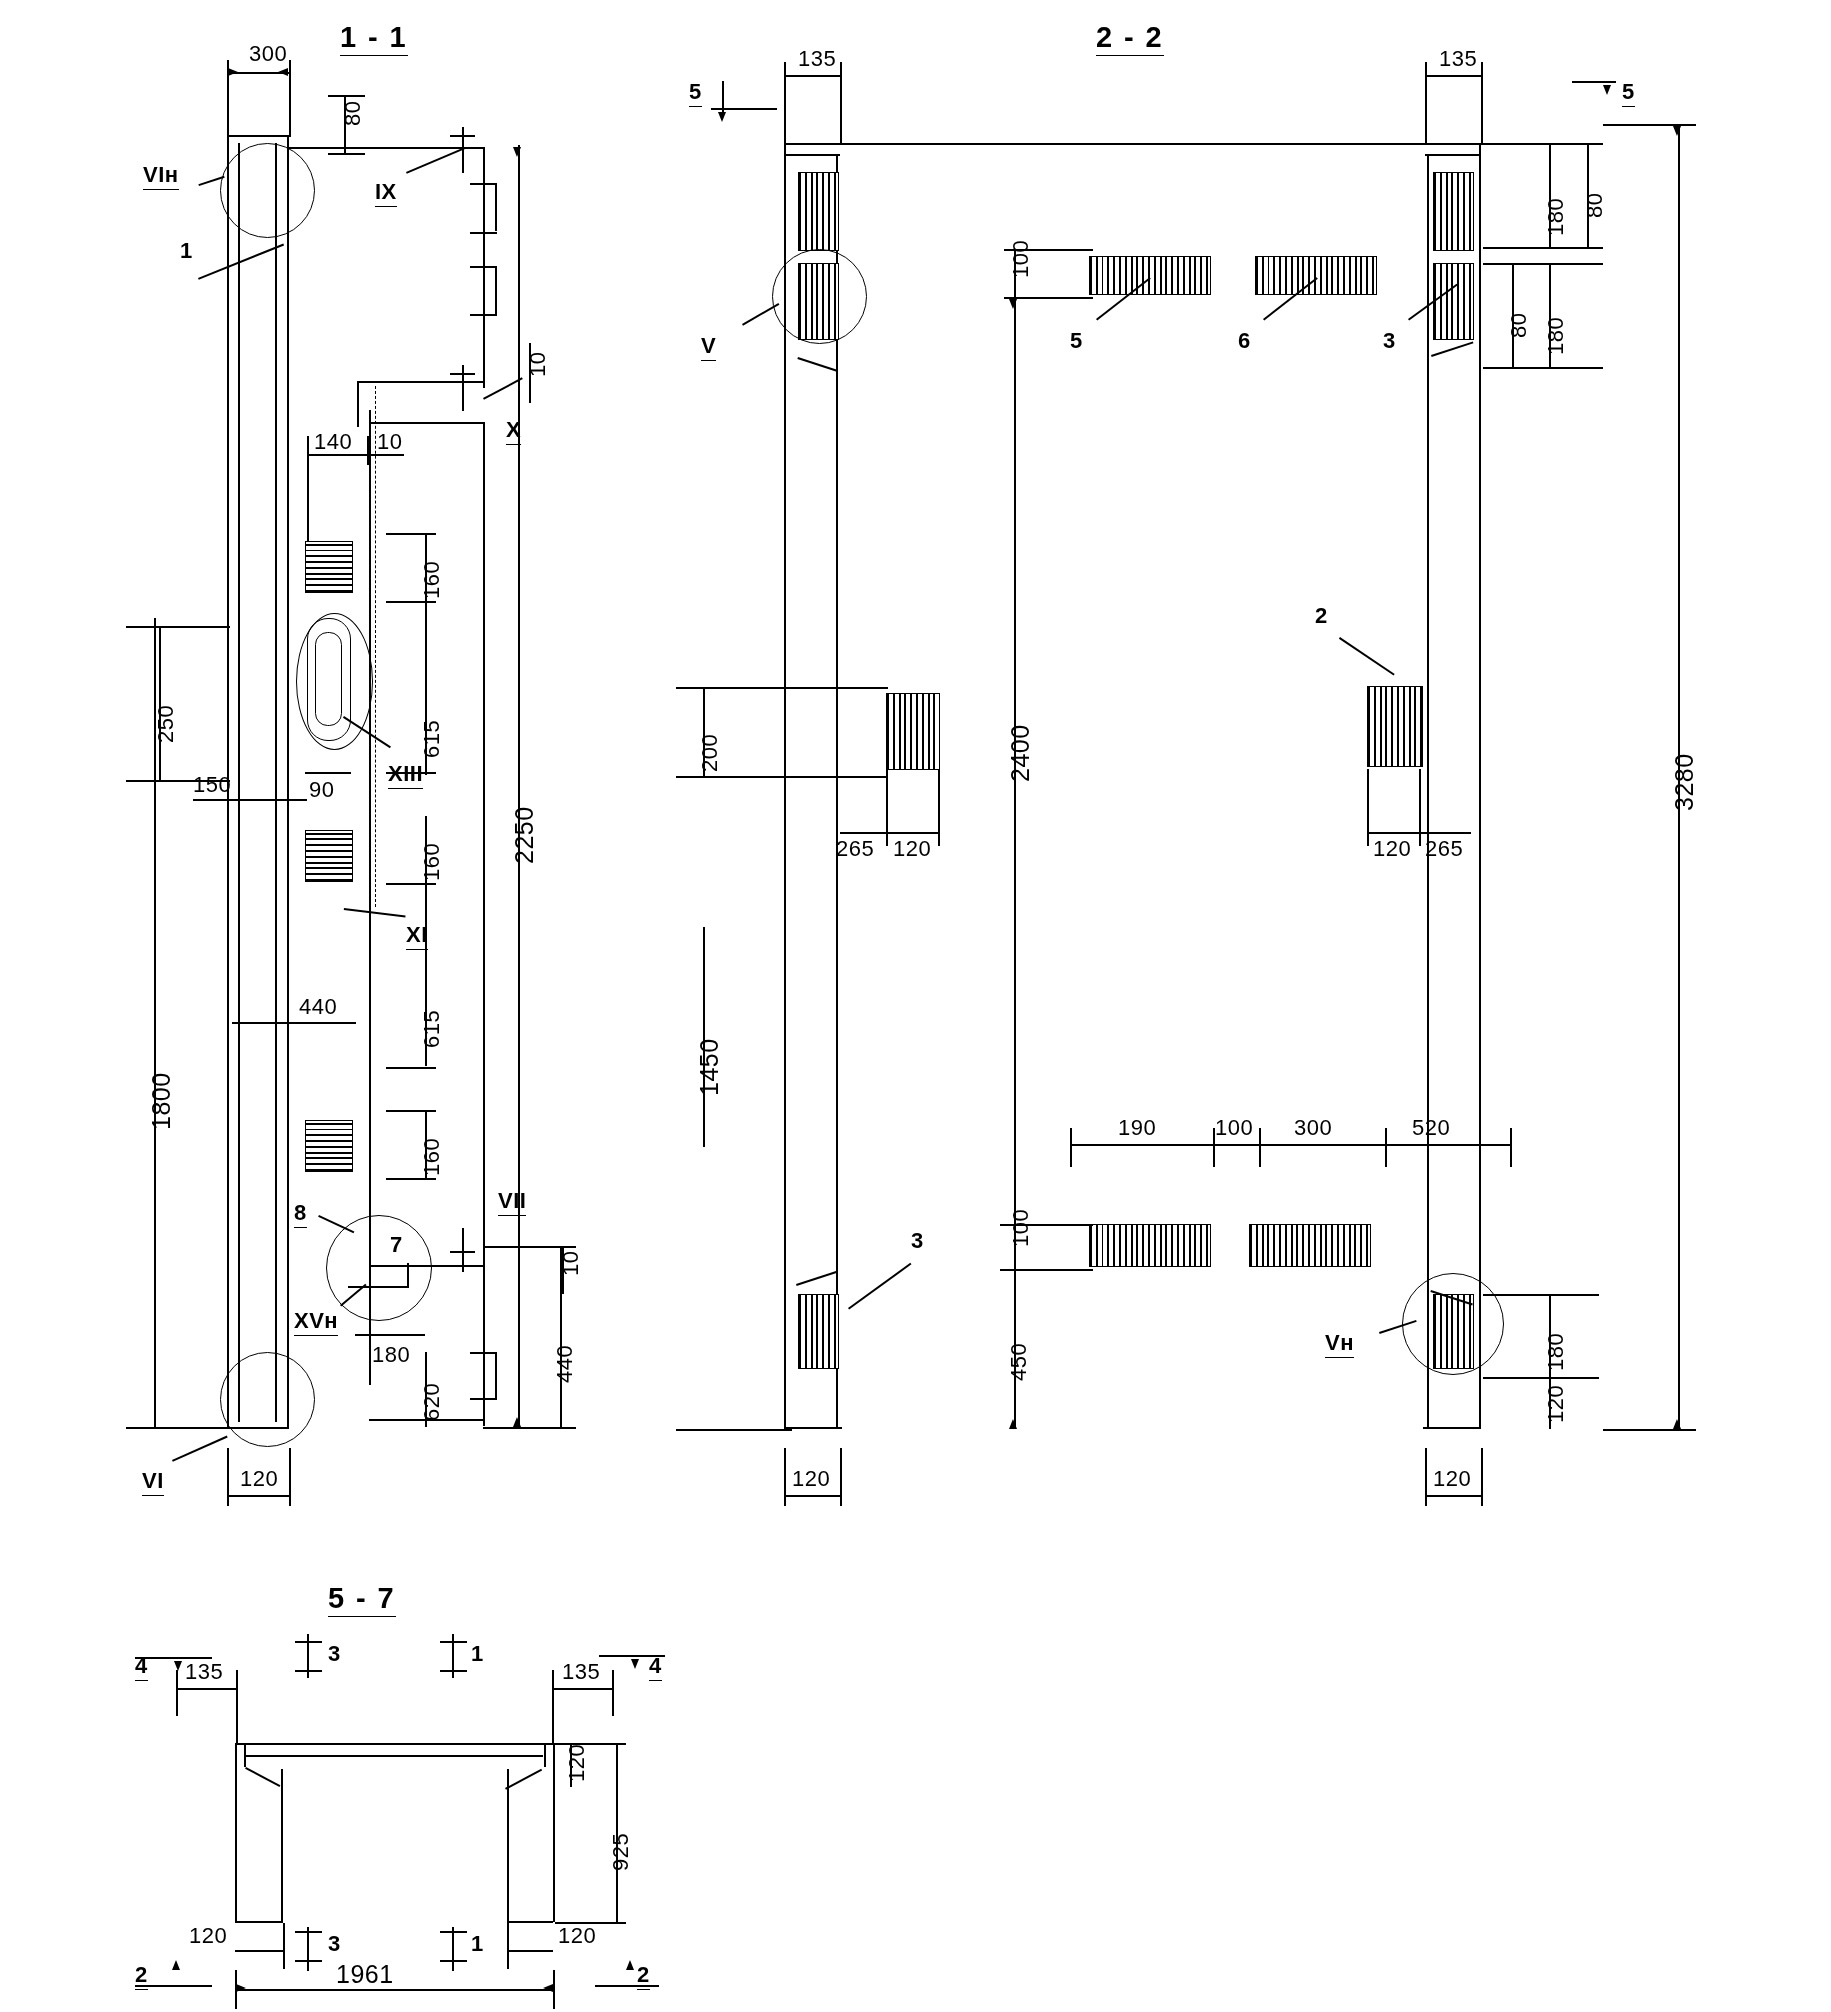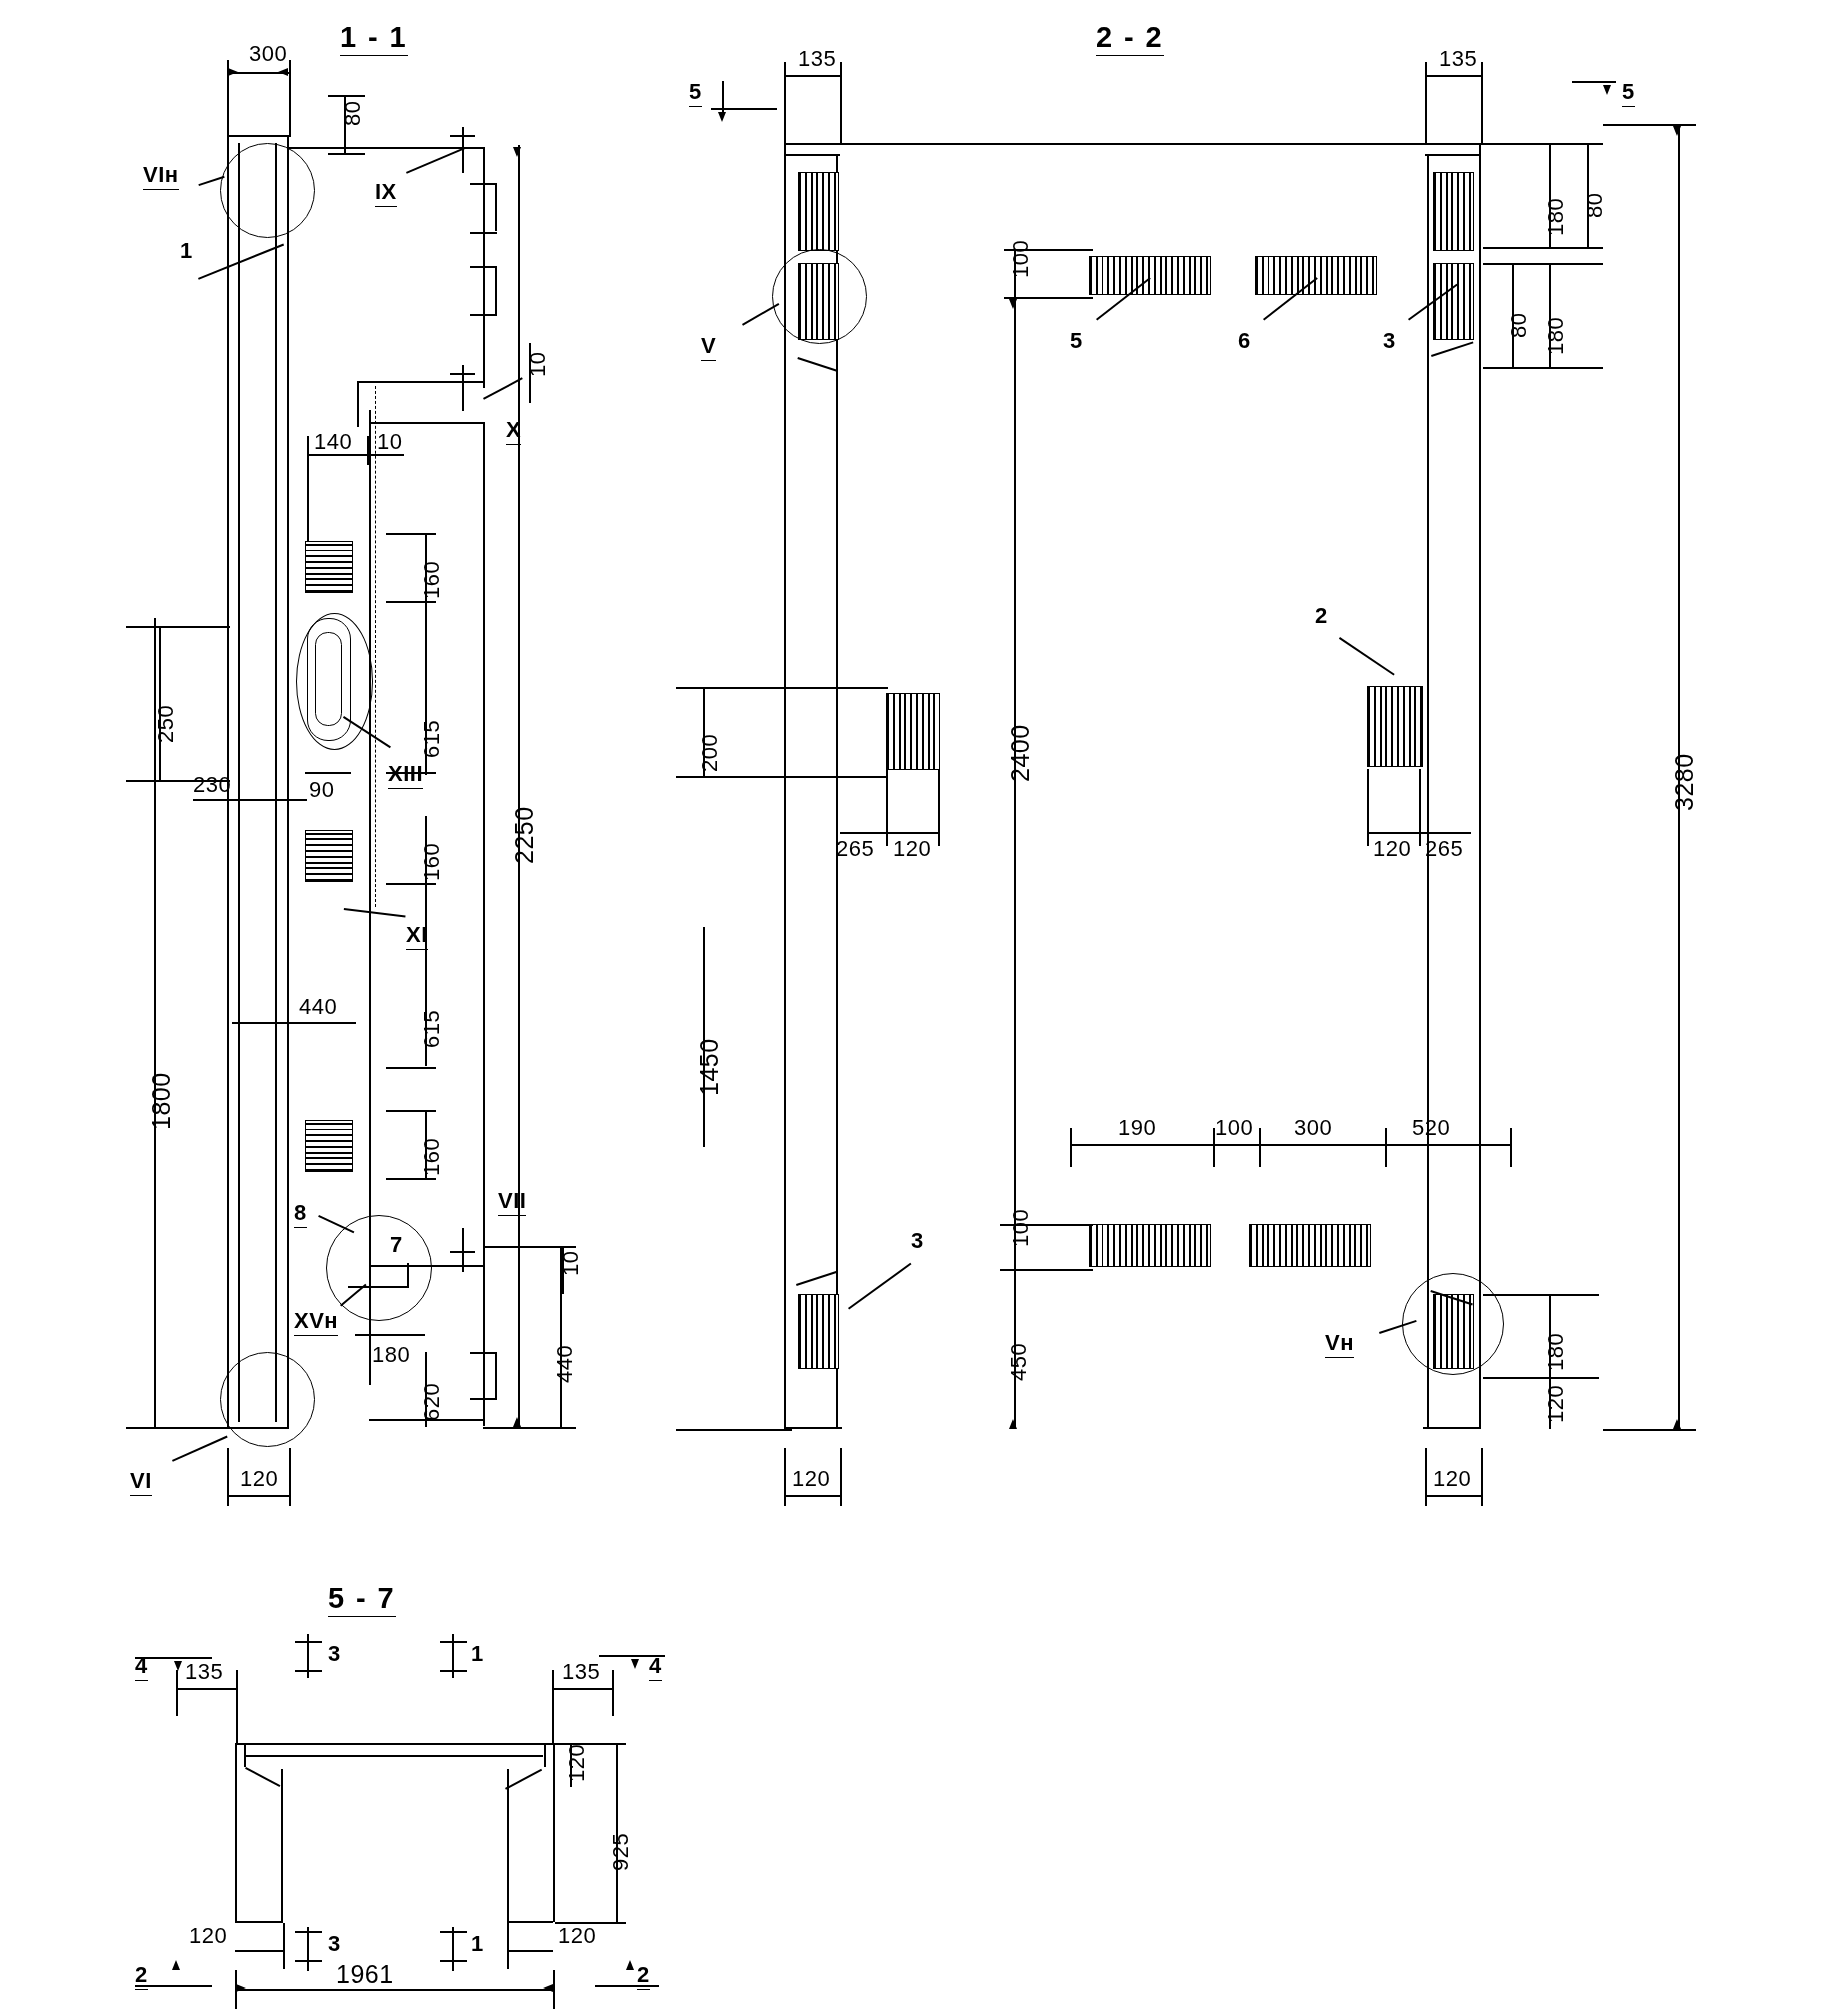--- a/index.html
+++ b/index.html
@@ -106,21 +106,21 @@
   <div class="ln v" style="left:462px;top:1228px;height:44px;"></div>
   <div class="ln h" style="left:450px;top:1251px;width:25px;"></div>
 
   <div class="t b" style="left:390px;top:1232px;">7</div>
   <div class="t b ul" style="left:294px;top:1200px;">8</div>
   <div class="ln h" style="left:319px;top:1215px;width:39px;transform:rotate(25deg);transform-origin:0 0;"></div>
 
   <div class="t b ul" style="left:294px;top:1308px;">XVн</div>
   <div class="ln h" style="left:340px;top:1305px;width:33px;transform:rotate(-40deg);transform-origin:0 0;"></div>
 
-  <div class="t b ul" style="left:130px;top:1468px;">VI</div>
+  <div class="t b ul" style="left:142px;top:1468px;">VI</div>
   <div class="ln h" style="left:172px;top:1460px;width:60px;transform:rotate(-24deg);transform-origin:0 0;"></div>
 
   <div class="ln h" style="left:227px;top:72px;width:62px;"></div>
   <div class="arrow ar-r" style="left:228px;top:68px;"></div>
   <div class="arrow ar-l" style="left:278px;top:68px;"></div>
   <div class="t" style="left:249px;top:41px;">300</div>
   <div class="ln v" style="left:227px;top:60px;height:77px;"></div>
   <div class="ln v" style="left:289px;top:60px;height:77px;"></div>
 
   <div class="ln v" style="left:344px;top:95px;height:60px;"></div>
@@ -148,21 +148,21 @@
   <div class="ln h" style="left:386px;top:772px;width:50px;"></div>
 
   <div class="ln v" style="left:159px;top:626px;height:154px;"></div>
   <div class="t rot" style="left:153px;top:743px;">250</div>
   <div class="ln h" style="left:126px;top:626px;width:104px;"></div>
   <div class="ln h" style="left:126px;top:780px;width:104px;"></div>
 
   <div class="t" style="left:309px;top:777px;">90</div>
   <div class="ln h" style="left:305px;top:772px;width:46px;"></div>
 
-  <div class="t" style="left:193px;top:772px;">230</div>
+  <div class="t" style="left:193px;top:772px;">150</div>
   <div class="ln h" style="left:193px;top:799px;width:114px;"></div>
 
   <div class="ln v" style="left:425px;top:816px;height:68px;"></div>
   <div class="t rot" style="left:419px;top:881px;">160</div>
   <div class="ln h" style="left:386px;top:883px;width:50px;"></div>
 
   <div class="t" style="left:299px;top:994px;">440</div>
   <div class="ln h" style="left:232px;top:1022px;width:124px;"></div>
 
   <div class="ln v" style="left:425px;top:883px;height:183px;"></div>

